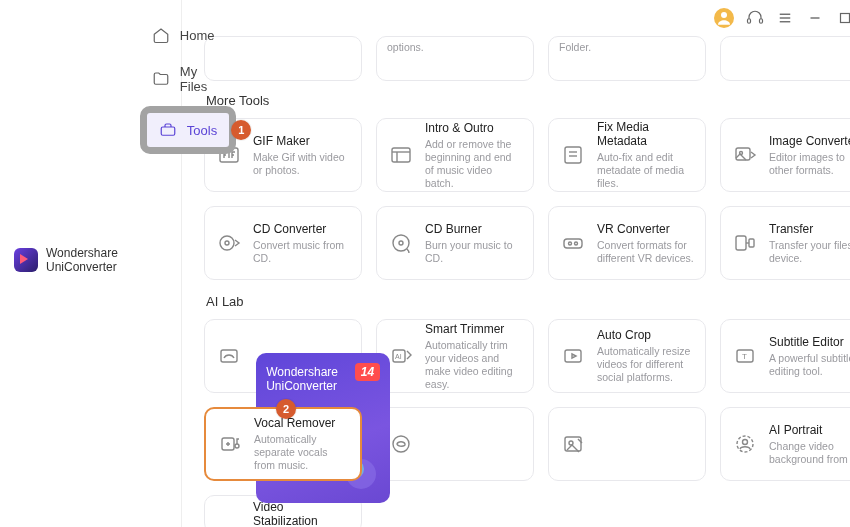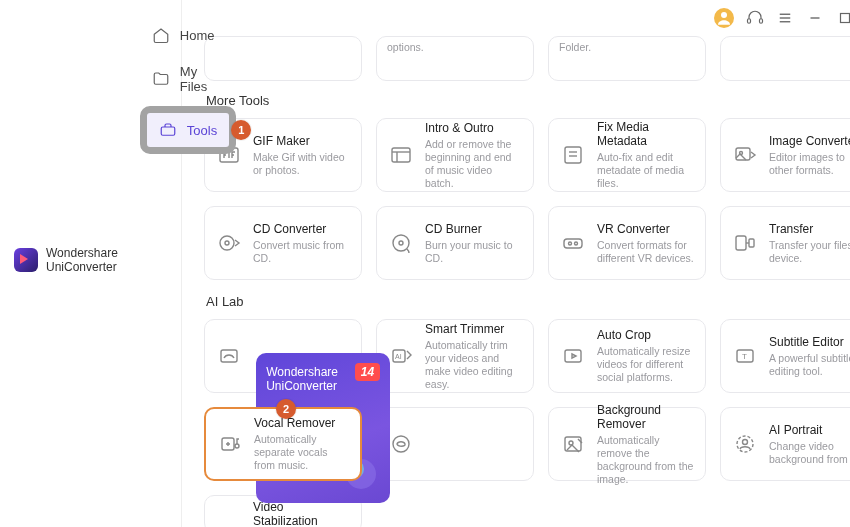--- a/index.html
+++ b/index.html
@@ -480,24 +480,20 @@
         </div>
         <div class="card">
           <div class="card-icon">
               <svg viewBox="0 0 24 24" fill="none" stroke="currentColor" stroke-width="1.4">
                 <rect x="4" y="5" width="16" height="14" rx="2"></rect>
                 <circle cx="10" cy="11" r="2"></circle>
                 <path d="M6 18l5-5 7 7"></path>
                 <path d="M17 7l4 4"></path>
               </svg>
             </div>
-          <div class="card-body">
-              <div class="card-title">Background Remover</div>
-              <div class="card-desc">Automatically remove the background from the image.</div>
-            </div>
         </div>
         <div class="card">
           <div class="card-icon">
               <svg viewBox="0 0 24 24" fill="none" stroke="currentColor" stroke-width="1.4">
                 <circle cx="12" cy="12" r="8" stroke-dasharray="3 2"></circle>
                 <circle cx="12" cy="10" r="2.5"></circle>
                 <path d="M7 17c1-3 9-3 10 0"></path>
               </svg>
             </div>
           <div class="card-body">

